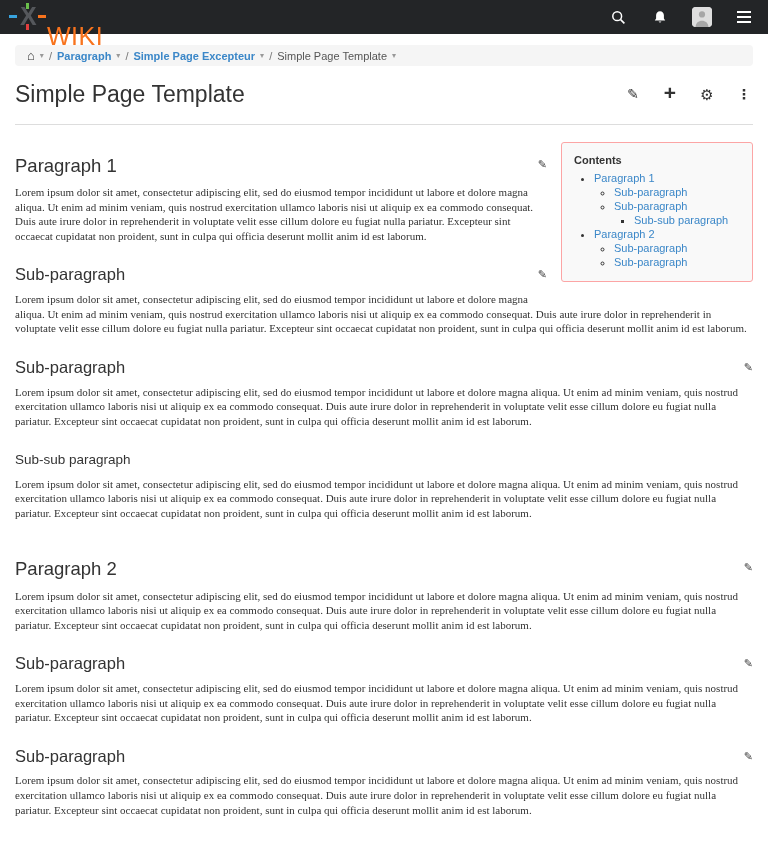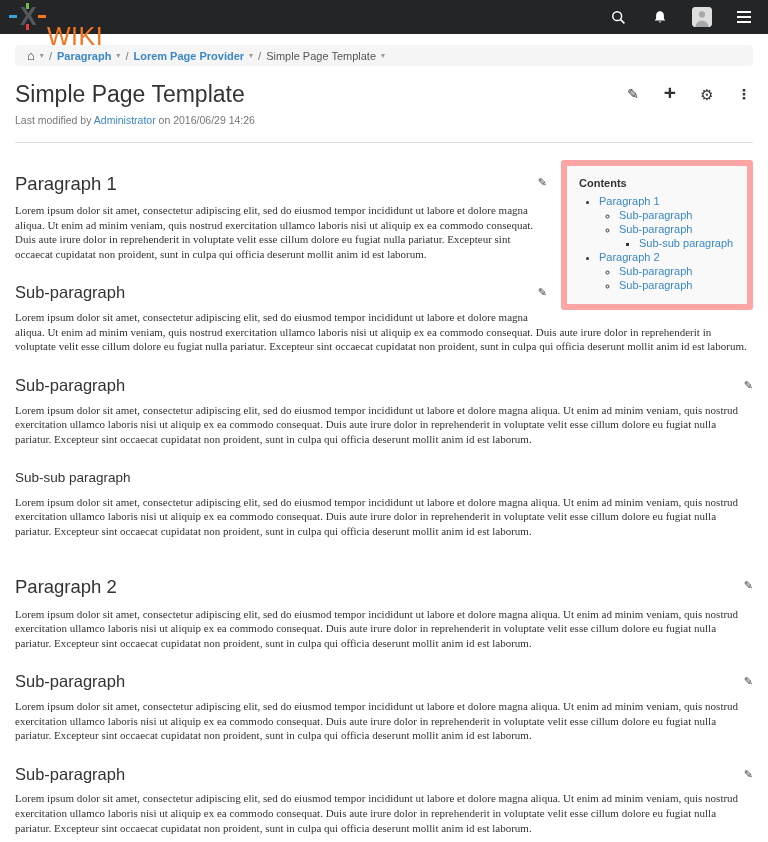--- a/index.html
+++ b/index.html
@@ -41,21 +41,21 @@
   .a-edit { font-size:14px; }
   .a-add { font-size:21px; font-weight:700; margin-top:-3px; }
   .a-gear { font-size:15px; }
   .a-more { font-size:14px; font-weight:700; letter-spacing:0; }
   .meta { font-size:10.5px; color:#767676; margin-top:6px; }
   .meta a { color:#3b87c8; }
   .title-hr { border:none; border-top:1px solid #ddd; margin:16px 0 0 0; }
 
   
   .content { padding-top:17px; font-size:11px; line-height:1.32; }
-  .toc { float:right; width:192px; background:#f9f9f9; border:6px solid #fca5a5; border-radius:3px; padding:10px 10px 12px 12px; margin:0 0 12px 14px; font-size:11px; }
+  .toc { float:right; width:192px; background:#f9f9f9; border:1px solid #fca5a5; border-radius:3px; padding:10px 10px 12px 12px; margin:0 0 12px 14px; font-size:11px; }
   .toc-title { font-weight:700; color:#333; margin-bottom:3px; }
   .toc ul { margin:0; padding-left:20px; color:#333; }
   .toc ul.l1 { list-style:disc; }
   .toc ul.l2 { list-style:circle; }
   .toc ul.l3 { list-style:square; }
   .toc li { line-height:14px; }
   .toc a { color:#3b87c8; }
 
   h2.sec-h, h3.sec-h, h4.sec-h { display:flex; justify-content:space-between; align-items:flex-start; font-weight:400; color:#333; }
   h2.sec-h { font-size:18.5px; margin:12px 0 7px 0; }
@@ -107,42 +107,37 @@
     </div>
   </header>
 
   <nav class="breadcrumb">
     <a><span class="home-icon">⌂</span></a>
     <span class="bc-caret">▾</span>
     <span class="bc-sep">/</span>
     <a class="bc-link">Paragraph</a>
     <span class="bc-caret">▾</span>
     <span class="bc-sep">/</span>
-    <a class="bc-link">Lorem Page Provider</a>
+    <a class="bc-link">Simple Page Excepteur</a>
     <span class="bc-caret">▾</span>
     <span class="bc-sep">/</span>
     <span class="bc-current">Simple Page Template</span>
     <span class="bc-caret">▾</span>
   </nav>
 
   <main class="main">
 
     <div class="title-row">
       <h1>Simple Page Template</h1>
       <div class="actions">
         <span class="action a-edit">✎</span>
         <span class="action a-add">+</span>
         <span class="action a-gear">⚙</span>
         <span class="action a-more">⋮</span>
       </div>
-    </div>
-    <div class="meta">
-      <span>Last modified by</span>
-      <a>Administrator</a>
-      <span>on 2016/06/29 14:26</span>
     </div>
     <hr class="title-hr">
 
     <div class="content">
 
       <aside class="toc">
         <div class="toc-title">Contents</div>
         <ul class="l1">
           <li>
             <a>Paragraph 1</a>

